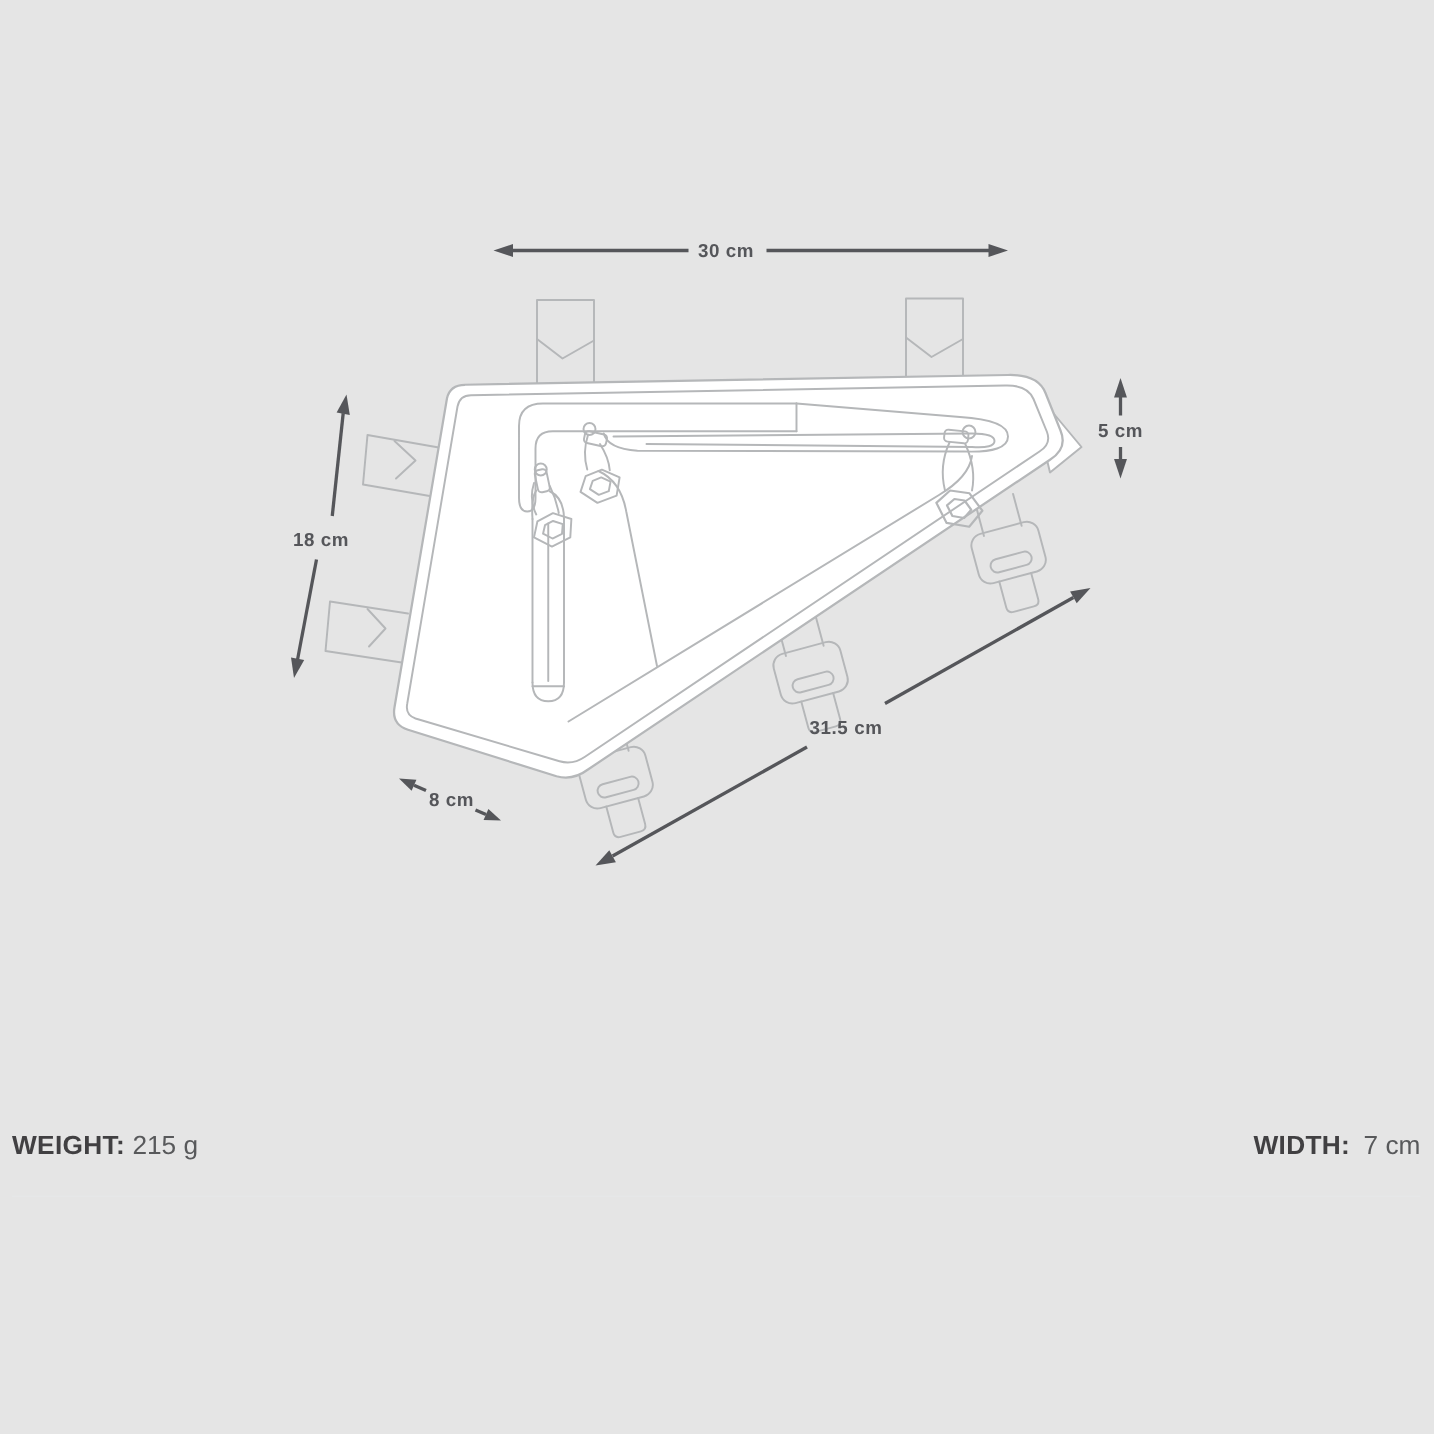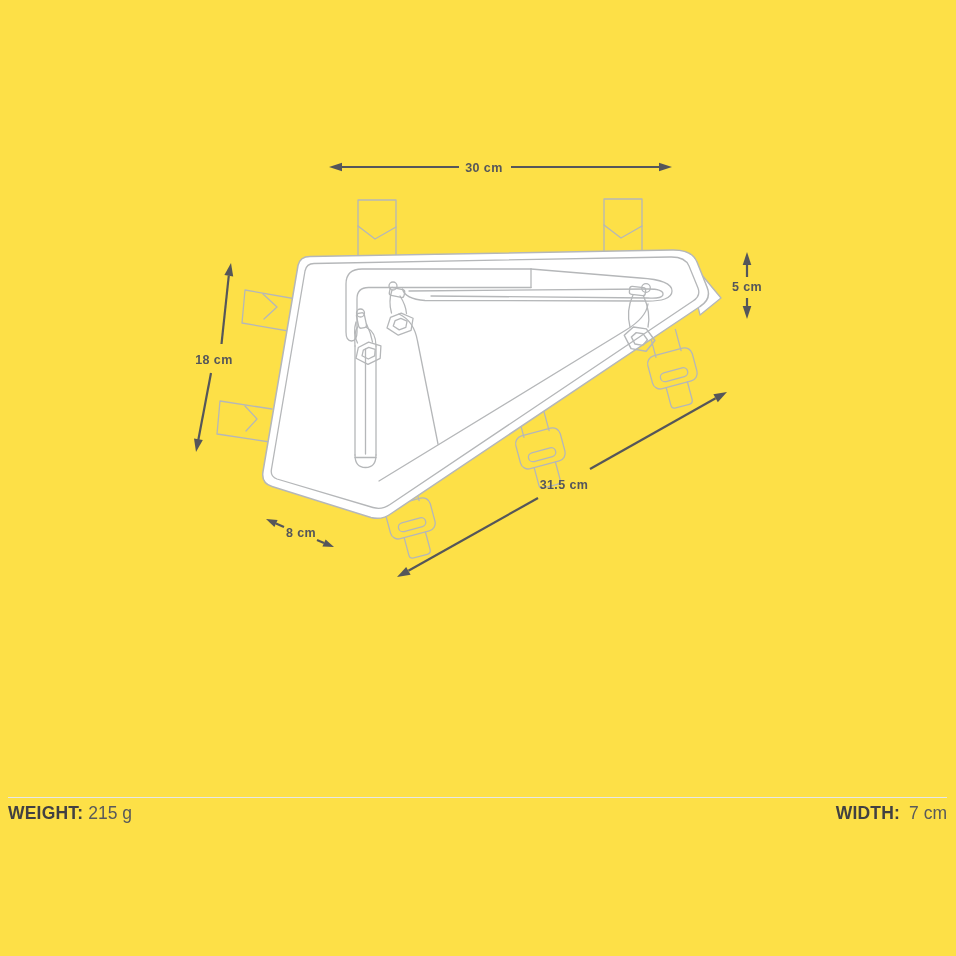--- a/index.html
+++ b/index.html
@@ -1,31 +1,31 @@
 <!DOCTYPE html>
 <html><head>
 <meta charset="utf-8">
 <style>
   html,body{margin:0;padding:0;background:#ffffff;}
   #canvas{
-    position:relative;width:956px;height:956px;background:#fde047;overflow:hidden;
+    position:relative;width:956px;height:956px;background:#e5e5e5;overflow:hidden;
     font-family:"Liberation Sans", sans-serif;
   }
   svg{position:absolute;left:0;top:0;}
   
   .art{stroke:#b5b7b9;fill:none;stroke-width:1.3;stroke-linejoin:round;stroke-linecap:round;}
   .artfill{stroke:#b5b7b9;fill:#ffffff;stroke-width:1.5;stroke-linejoin:round;}
   .artfill2{stroke:#b5b7b9;fill:#ffffff;stroke-width:1.3;stroke-linejoin:round;}
   
   .dim-line{stroke:#55565a;stroke-width:2.2;fill:none;stroke-linecap:butt;}
   .dim-head{fill:#55565a;stroke:none;}
   text.dim{fill:#55565a;font-size:12.5px;font-weight:bold;letter-spacing:.4px;text-anchor:middle;}
   
   .specs-row{position:absolute;left:8px;right:9px;top:753px;height:30px;
-    display:flex;justify-content:space-between;align-items:flex-end;font-size:17.5px;color:#58595b;margin-top:41px;}
+    display:flex;justify-content:space-between;align-items:flex-start;font-size:17.5px;color:#58595b;}
   .spec-label{font-weight:bold;color:#414042;letter-spacing:.2px;}
   .spec-value{margin-left:5px;color:#58595b;}
   .spec-right .spec-value{margin-left:9px;}
   .divider{position:absolute;left:8px;right:9px;top:797px;height:1px;background:#e6e7e8;}
 </style>
 </head>
 <body>
 
 <div id="canvas">
 

